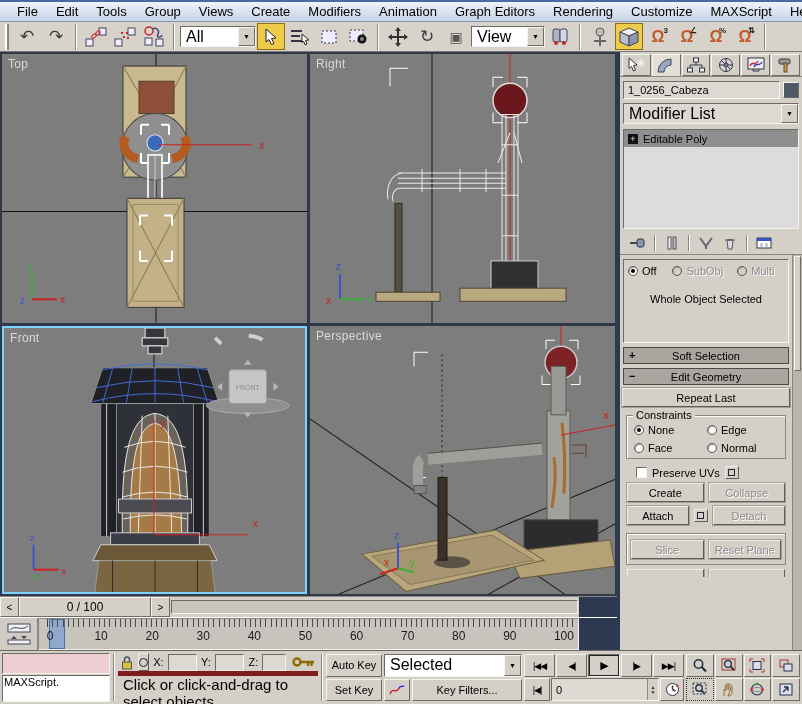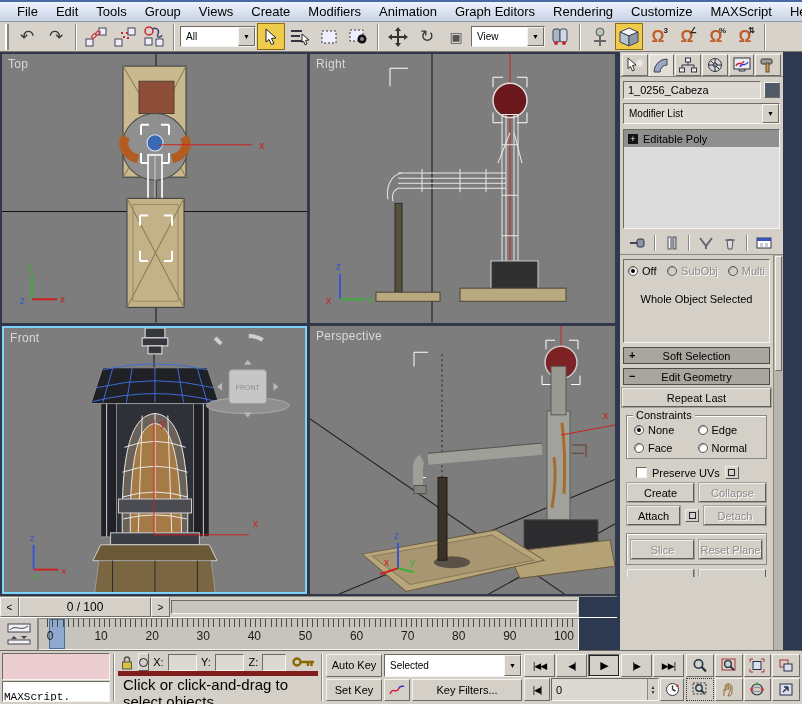--- a/index.html
+++ b/index.html
@@ -11,21 +11,21 @@
 .menubar{height:22px;background:linear-gradient(#eef3fb,#c7d3e6);border-top:2px solid #4a6aa5;border-bottom:1px solid #8a97ad;display:flex;align-items:center;padding-left:8px}
 .menubar .mitem{padding:2px 9px;font-size:13px;white-space:nowrap}
 
 
 .toolbar{height:35px;background:#d7d3cb;border-bottom:1px solid #7d7a74;display:flex;align-items:center;padding:0 2px;gap:1px;overflow:hidden}
 .grip{width:4px;height:26px;border-left:2px solid #fff;border-right:2px solid #8a8680;margin:0 3px}
 .tbtn{height:27px;min-width:28px;display:flex;align-items:center;justify-content:center;border:1px solid transparent;font-size:17px;color:#3b3b3b;position:relative}
 .tbtn.active{background:#efcb4c;border:1px solid #8a6c12}
 .tsep{width:0;height:26px;border-left:1px solid #8a8680;border-right:1px solid #fff;margin:0 4px}
 .dropdown{height:21px;display:flex;align-items:stretch;background:#fff;border:1px solid;border-color:#6e6a64 #f5f4f1 #f5f4f1 #6e6a64}
-.dropdown .dval{flex:1;display:flex;align-items:center;padding:0 5px;font-size:10px;background:#fff}
+.dropdown .dval{flex:1;display:flex;align-items:center;padding:0 5px;font-size:16px;background:#fff}
 .dropdown .darrow{width:17px;display:flex;align-items:center;justify-content:center;font-size:7px;background:#d4d0c8;border:1px solid;border-color:#f5f4f1 #6e6a64 #6e6a64 #f5f4f1}
 .magnet{color:#c05a28;font-size:16px;font-weight:bold;line-height:1}
 .msub{position:absolute;top:2px;right:3px;font-size:8px;font-weight:bold;color:#222}
 
 
 .main{flex:1;display:flex;background:#2c3950}
 .leftcol{width:617px;display:flex;flex-direction:column}
 .vpgrid{height:544px;display:grid;grid-template-columns:1fr 1fr;grid-template-rows:1fr 1fr;gap:3px;padding:2px;background:#30384a}
 .viewport{position:relative;background:#7d7d7d;overflow:hidden}
 .viewport.active{border:2px solid #7dd3fc}
@@ -42,21 +42,21 @@
 
 .trackbar{height:33px;display:flex;background:#c7c4bd;border-top:1px solid #fff}
 .tb-icon{width:38px;display:flex;align-items:center;justify-content:center;border-right:1px solid #8a8680;background:#d0ccc5}
 .tb-ruler{flex:1;position:relative;border:1px solid;border-color:#8a8680 #f5f4f1 #f5f4f1 #8a8680;background:#c7c4bd}
 .frame-marker{position:absolute;left:10px;top:0;width:16px;height:100%;background:#8ea9cd;border:1px solid #4d6da0}
 .tb-ticks{position:absolute;top:0;left:8px;right:4px;height:8px;background:repeating-linear-gradient(to right,#4a4a4a 0,#4a4a4a 1px,transparent 1px,transparent 5.2px)}
 .tb-nums{position:absolute;top:10px;left:4px;right:4px;display:flex;justify-content:space-between;font-size:12px;color:#1a1a1a}
 .tb-nums span{min-width:14px;text-align:center}
 
 
-.cmdpanel{width:163px;margin-left:3px;background:#d4d0c8;display:flex;flex-direction:column;overflow:hidden}
+.cmdpanel{width:182px;margin-left:3px;background:#d4d0c8;display:flex;flex-direction:column;overflow:hidden}
 .cp-tabs{height:25px;display:flex;align-items:flex-end;padding:2px 2px 0 2px;gap:1px;background:#d4d0c8;border-bottom:1px solid #8a8680}
 .cp-tab{flex:1;height:22px;display:flex;align-items:center;justify-content:center;border:1px solid;border-color:#f5f4f1 #6e6a64 #6e6a64 #f5f4f1;background:#d4d0c8}
 .cp-tab.active{background:#e2dfd8;border-bottom-color:#e2dfd8}
 .cp-name-row{display:flex;align-items:center;gap:3px;padding:4px 3px 2px 3px}
 .namefield{flex:1;height:18px;background:#dcd9d2;border:1px solid;border-color:#6e6a64 #f5f4f1 #f5f4f1 #6e6a64;display:flex;align-items:center;padding:0 4px;font-size:11px}
 .swatch{width:16px;height:16px;background:#4e5a66;border:1px solid;border-color:#f5f4f1 #6e6a64 #6e6a64 #f5f4f1}
 .cp-modlist{margin:2px 3px}
 .cp-stack{height:100px;margin:3px 3px 2px 3px;background:#dcdcdc;border:1px solid;border-color:#6e6a64 #f5f4f1 #f5f4f1 #6e6a64;overflow:hidden}
 .stack-row{height:17px;display:flex;align-items:center;gap:5px;padding:0 4px;background:#8f8f8f}
 .stack-exp{width:10px;height:10px;background:#141414;color:#e8e8e8;font-size:9px;line-height:10px;text-align:center}
@@ -87,21 +87,21 @@
 .optsq i{display:block;width:7px;height:7px;border:1px solid #223}
 .btn2{display:flex;gap:5px;margin:4px 5px}
 .btn2 .cbtn{flex:1}
 .clip-row{height:8px;overflow:hidden;margin:2px 5px 0 5px;display:flex;gap:5px}
 .clip-row .cbtn{flex:1;height:18px}
 
 
 .statusbar{height:54px;background:#d4d0c8;border-top:1px solid #6a675f;display:flex;align-items:stretch;padding:2px;gap:2px}
 .listener{width:108px;display:flex;flex-direction:column;gap:1px}
 .macro-pane{flex:1;background:#eccdd1;border:1px solid;border-color:#6e6a64 #f5f4f1 #f5f4f1 #6e6a64}
-.listener-pane{height:21px;background:#fff;border:1px solid;border-color:#6e6a64 #f5f4f1 #f5f4f1 #6e6a64;font-family:Liberation Mono, monospace;font-size:11px;padding:9px 1px;overflow:hidden;white-space:nowrap}
+.listener-pane{height:27px;background:#fff;border:1px solid;border-color:#6e6a64 #f5f4f1 #f5f4f1 #6e6a64;font-family:Liberation Sans, sans-serif;font-size:11px;padding:0 1px;overflow:hidden;white-space:nowrap}
 .vsep{width:0;border-left:1px solid #8a8680;border-right:1px solid #fff;margin:1px 1px}
 .coords{flex:1;display:flex;flex-direction:column;min-width:0}
 .coord-row{height:26px;display:flex;align-items:center;gap:4px;padding:0 2px}
 .xyzfield{width:50px;height:17px;background:#dcd9d2;border:1px solid;border-color:#6e6a64 #f5f4f1 #f5f4f1 #6e6a64}
 .xyzfield.z{width:40px}
 .prompt-row{flex:1;display:flex;align-items:center;padding-left:5px;border-top:5px solid #7f1d1d;font-size:15px}
 .stack2{display:flex;flex-direction:column;gap:2px;padding:1px 0}
 .kbtn{flex:1;min-height:0;background:#d4d0c8;border:1px solid;border-color:#f5f4f1 #6e6a64 #6e6a64 #f5f4f1;display:flex;align-items:center;justify-content:center;font-size:11px;padding:0 4px}
 .keycol{width:56px}
 .selcol{width:138px}

